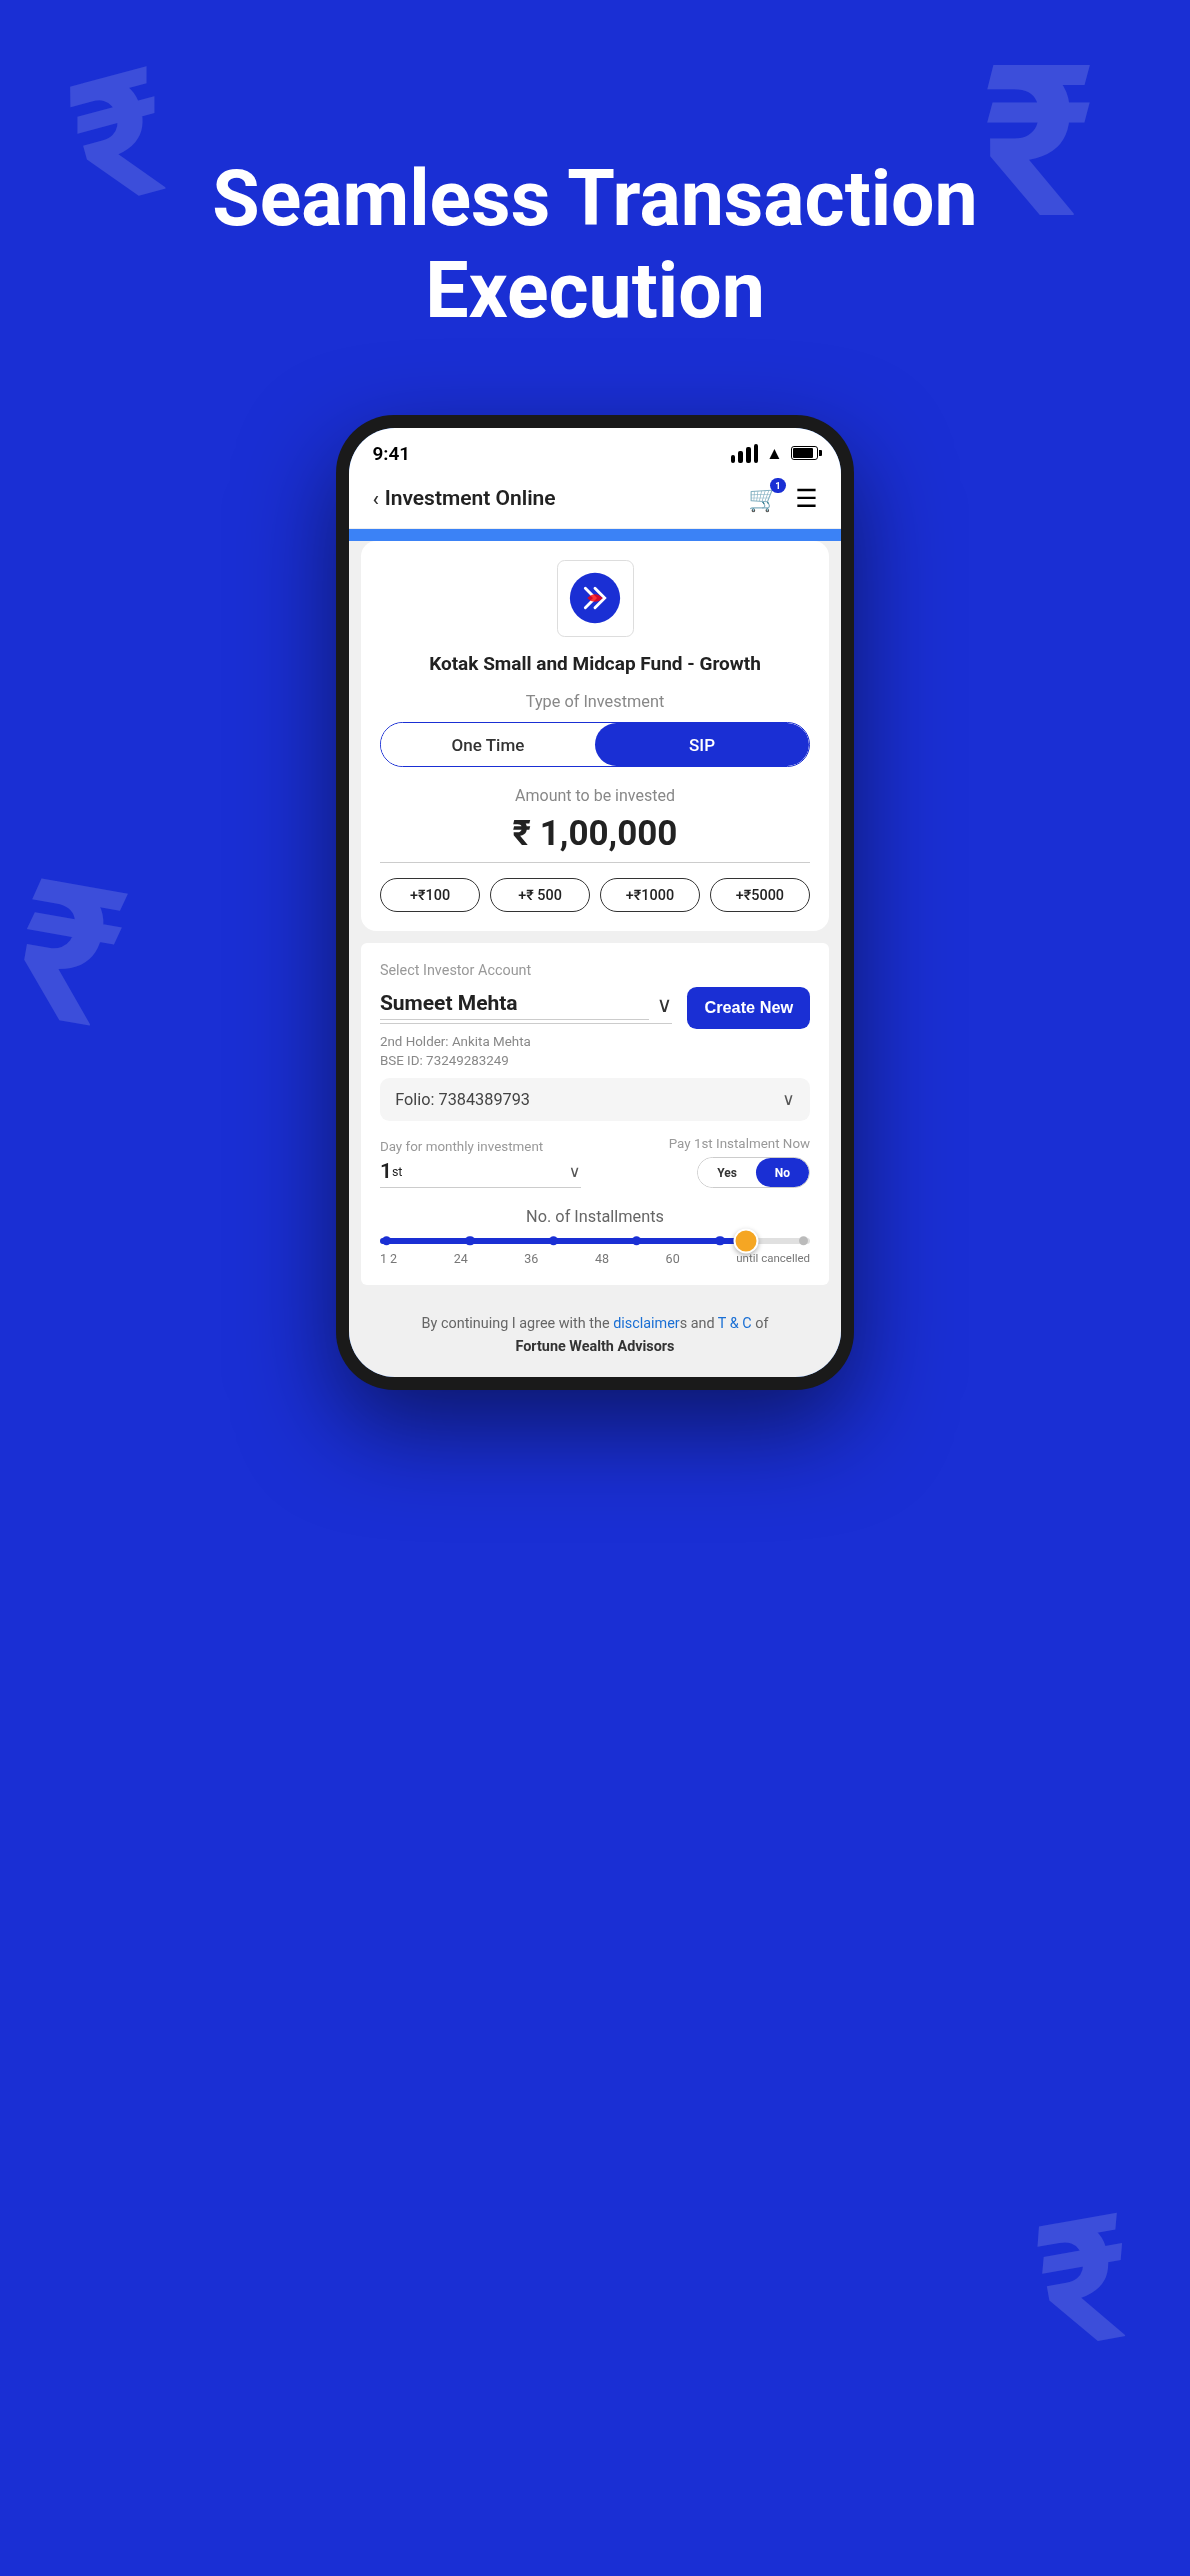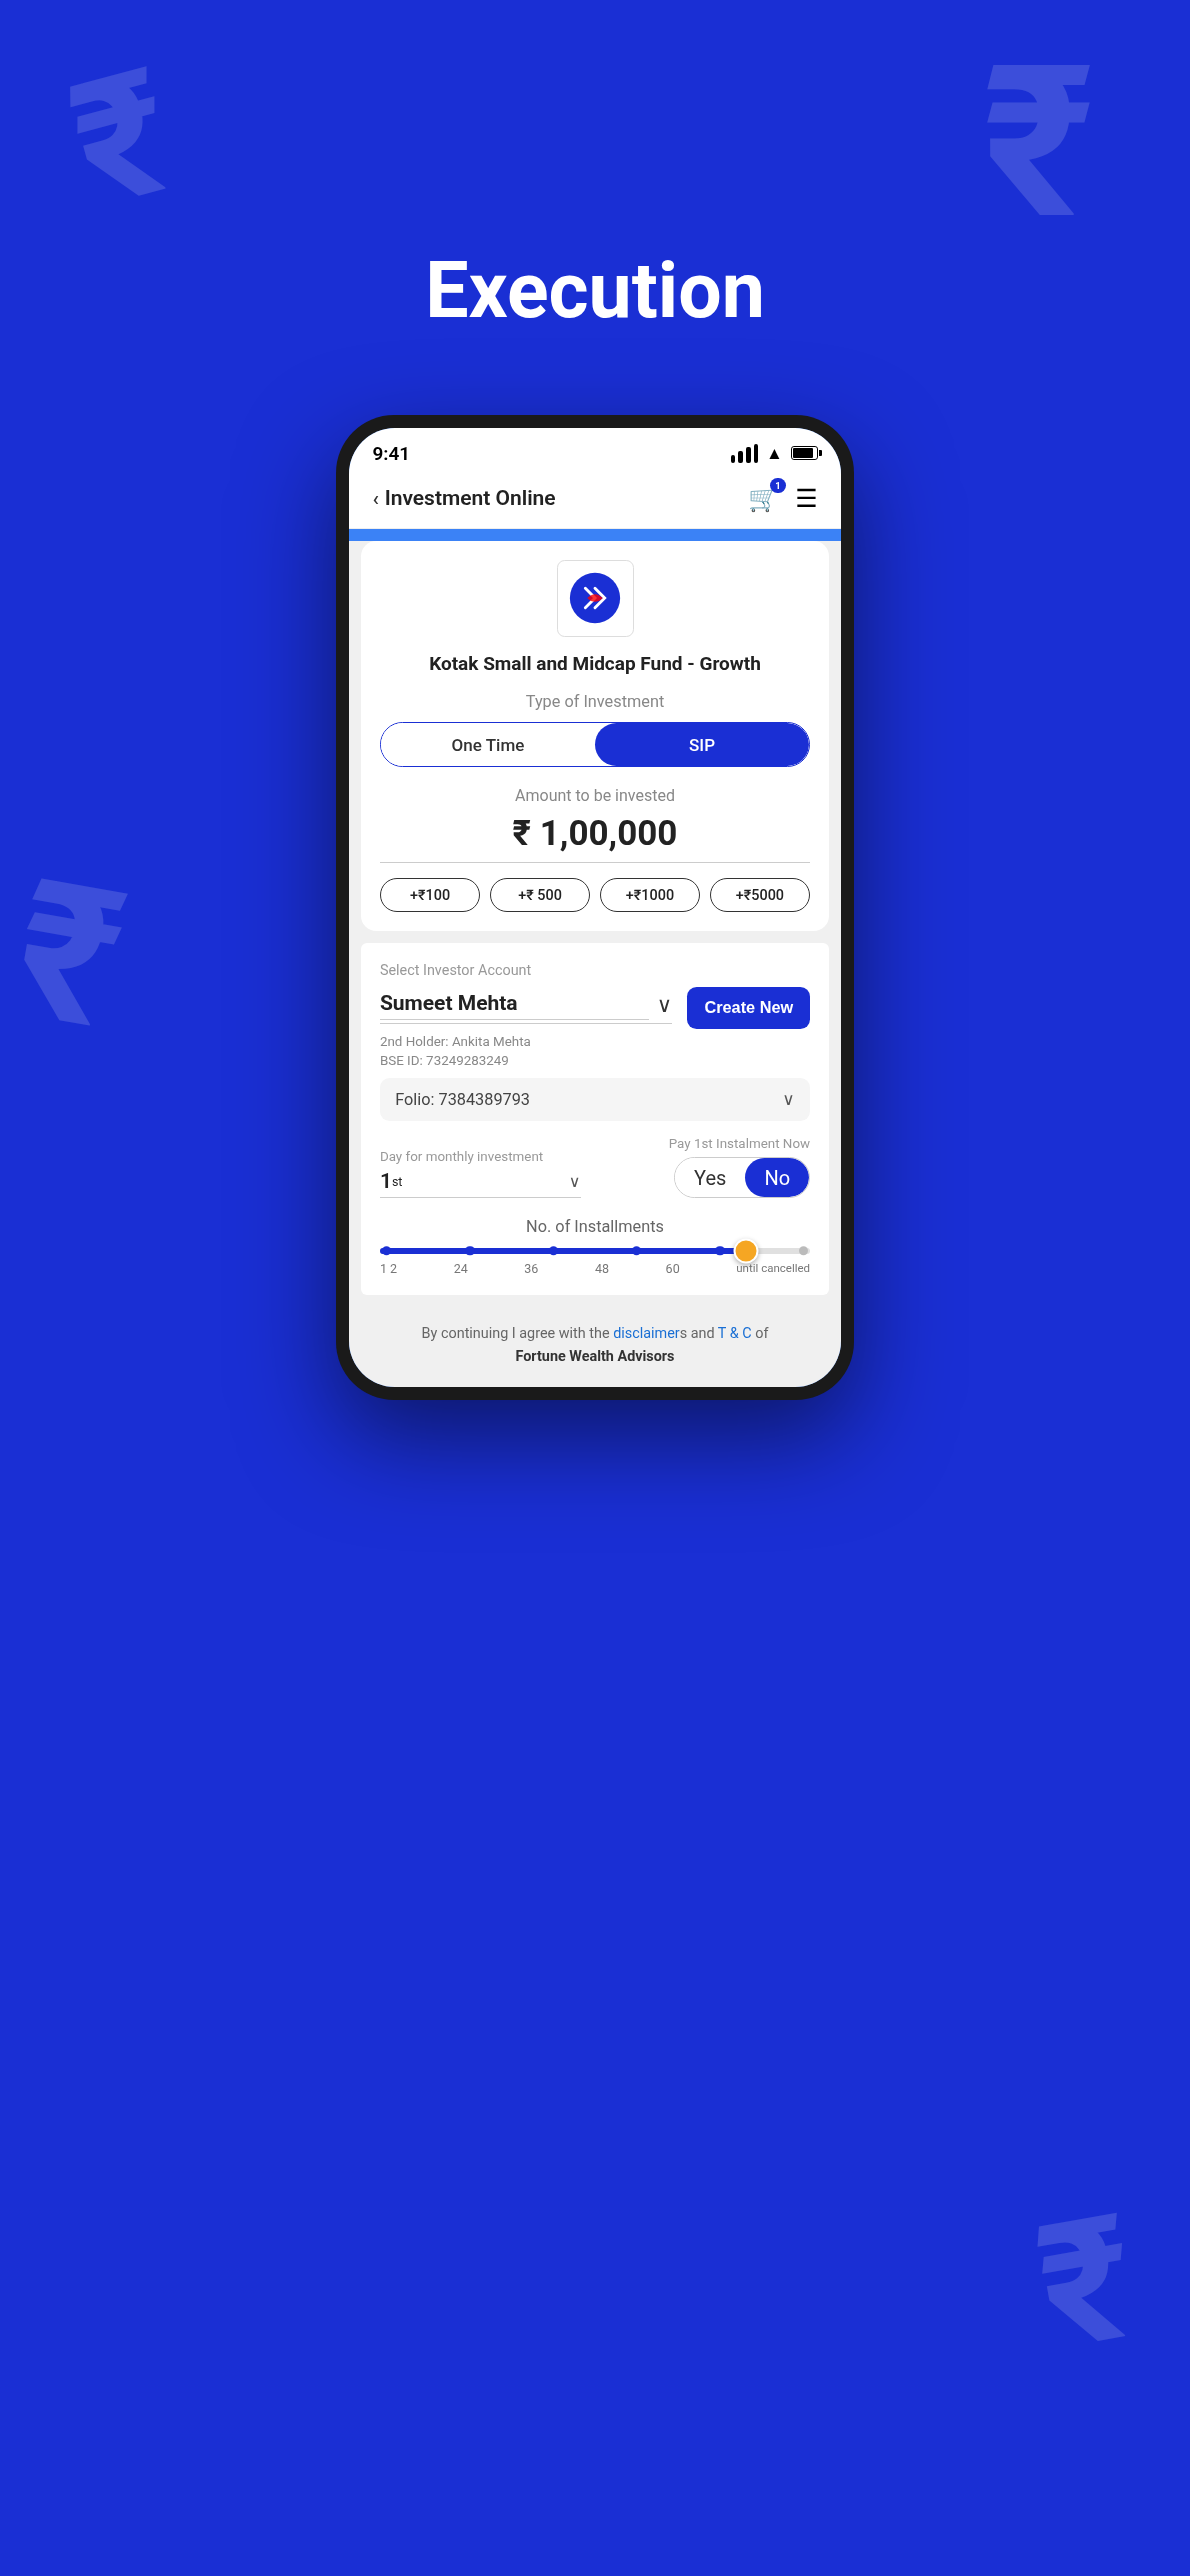--- a/index.html
+++ b/index.html
@@ -391,22 +391,22 @@
     .yes-no-toggle {
       display: flex;
       border: 1px solid #ccc;
       border-radius: 48px;
       overflow: hidden;
       display: inline-flex;
     }
 
     .yes-no-option {
       padding: 7.7px 19px;
-      font-size: 20px;
-      font-weight: 400;
+      font-size: 12px;
+      font-weight: 700;
       cursor: pointer;
     }
 
     .yes-no-option.inactive {
       background: white;
       color: #333;
     }
 
     .yes-no-option.active {
       background: #1a2fd4;
@@ -510,21 +510,21 @@
   </style>
 </head>
 <body>
 
 <span class="bg-rupee bg-rupee-1">₹</span>
 <span class="bg-rupee bg-rupee-2">₹</span>
 <span class="bg-rupee bg-rupee-3">₹</span>
 <span class="bg-rupee bg-rupee-4">₹</span>
 
 <div class="headline">
-  <br>
+  <span>Seamless Transaction</span><br>
   <span>Execution</span>
 </div>
 
 <div class="phone-wrapper">
   <div class="phone">
     <div class="phone-inner">
 
       <div class="status-bar">
         <span>9:41</span>
         <div class="status-icons">

